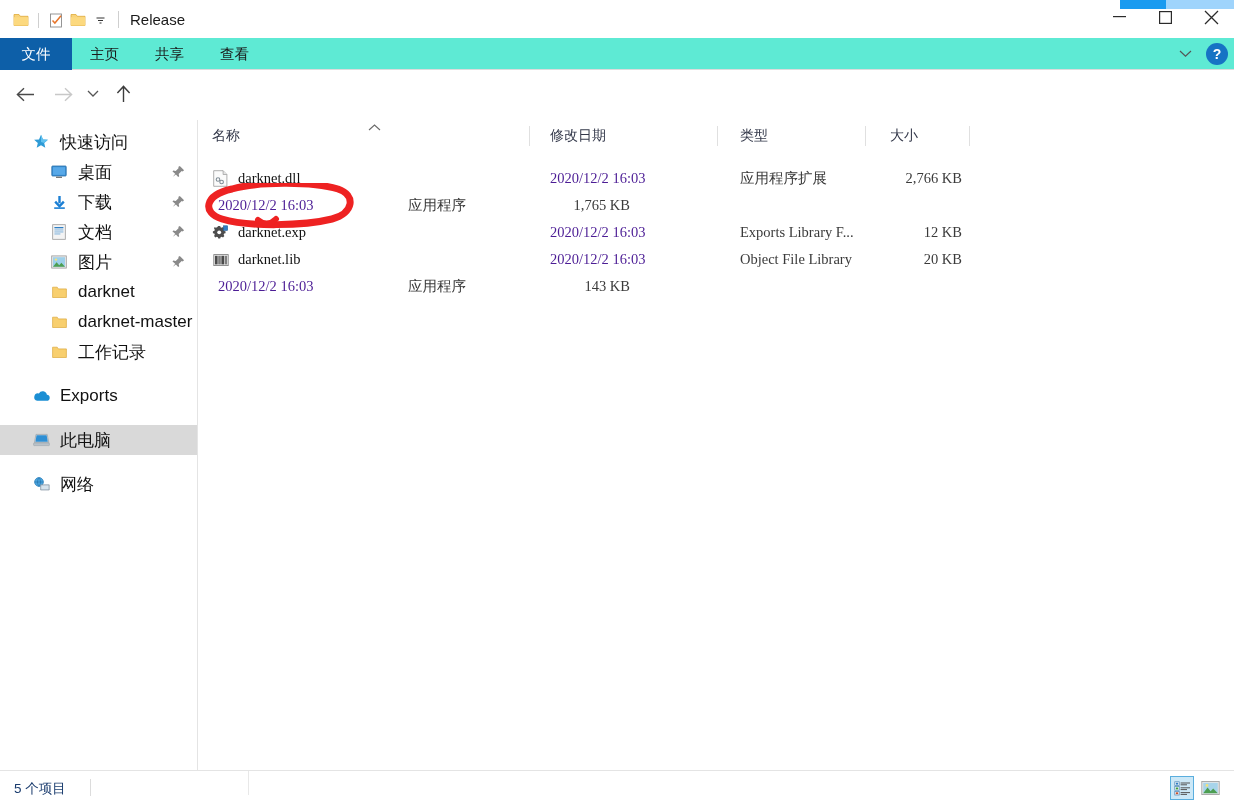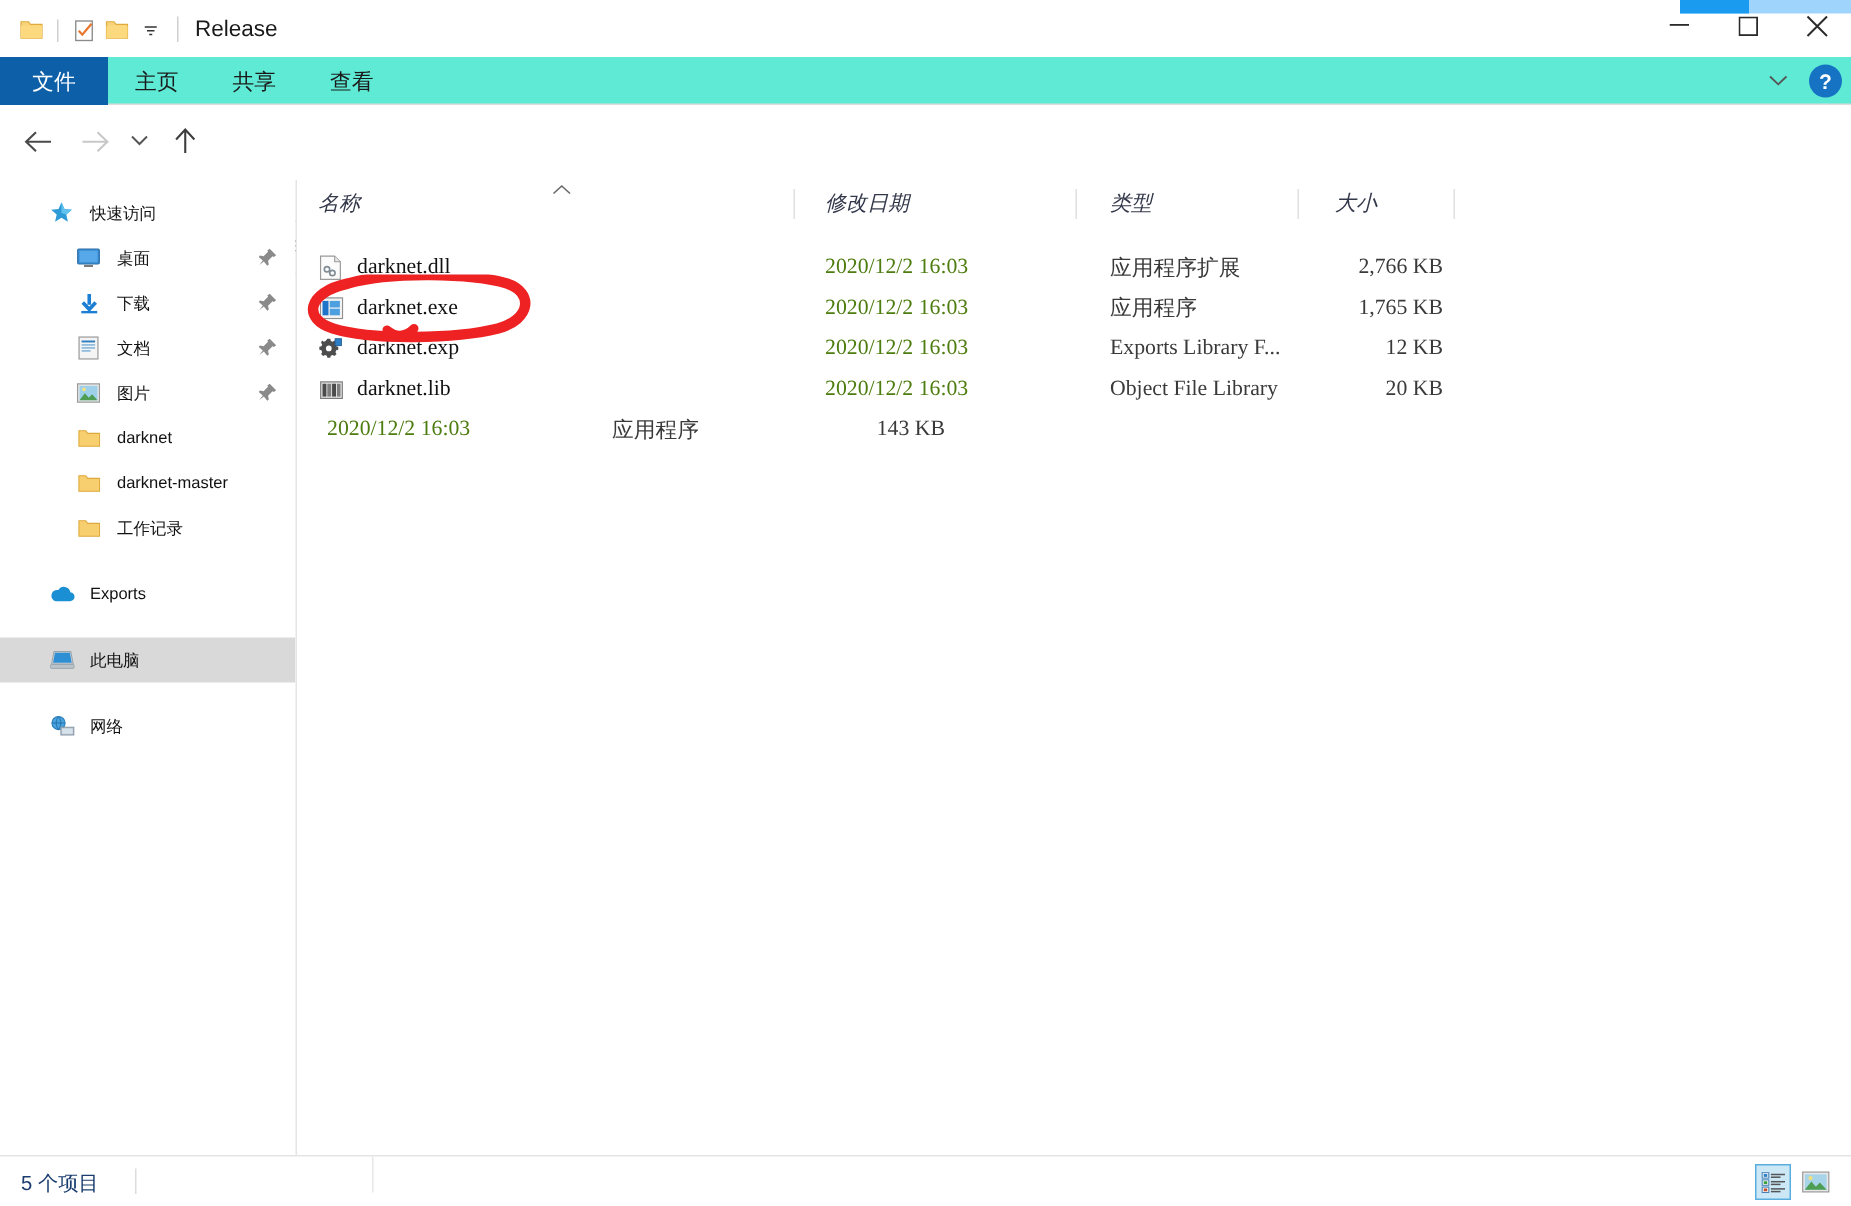--- a/index.html
+++ b/index.html
@@ -77,47 +77,47 @@
   }
   .search-ph { font-size: 14.5px; color: #6b6f76; margin-left: 12px; white-space: nowrap; }
 
   
   .sidebar {
     position: absolute; left: 0; top: 120px; width: 197px; height: 650px;
     background: #fff; overflow: hidden;
   }
   .sb-item {
     position: relative; height: 30px; display: flex; align-items: center;
-    font-size: 11px; color: #111; white-space: nowrap;
+    font-size: 17px; color: #111; white-space: nowrap;
   }
   .sb-item.selected { background: #d9d9d9; }
   .sb-icon { width: 22px; height: 22px; display: flex; align-items: center; justify-content: center; flex: none; }
   .sb-label { margin-left: 8px; }
   .sb-pin { position: absolute; right: 12px; top: 7px; width: 14px; height: 14px; display: flex; align-items: center; justify-content: center; }
   .lvl0 { padding-left: 30px; }
   .lvl1 { padding-left: 48px; }
 
   
   .filepane { position: absolute; left: 198px; top: 120px; width: 1036px; height: 650px; background: #fff; }
   .pane-divider { position: absolute; left: 197px; top: 120px; width: 1px; height: 650px; background: #e4e4e4; }
 
-  .colheader { position: absolute; left: 0; top: 0; width: 1036px; height: 32px; display: flex; align-items: flex-start; font-style: italic; }
+  .colheader { position: absolute; left: 0; top: 0; width: 1036px; height: 32px; display: flex; align-items: flex-start; }
   .col {
     height: 32px; display: flex; align-items: center;
     font-size: 14px; color: #33384a; position: relative; flex: none;
   }
   .col .col-txt { padding-left: 14px; }
   .col-div { position: absolute; right: 0; top: 6px; width: 1px; height: 20px; background: #e0e0e0; }
   .sort-caret { position: absolute; left: 170px; top: 2px; font-size: 10px; color: #5a5a5a; }
 
   .rows { position: absolute; left: 0; top: 32px; width: 1036px; }
   .row { height: 27px; display: flex; align-items: center; font-size: 14.5px; color: #111; font-family: Liberation Serif, serif; }
   .cell { flex: none; display: flex; align-items: center; height: 27px; overflow: hidden; white-space: nowrap; }
   .c-name  { width: 332px; padding-left: 14px; }
-  .c-date  { width: 188px; padding-left: 20px; color: #4d7c0f; }
+  .c-date  { width: 188px; padding-left: 20px; color: #4c1d95; }
   .c-type  { width: 148px; padding-left: 22px; color: #3a3a3a; }
   .c-size  { width: 104px; justify-content: flex-end; padding-right: 8px; color: #3a3a3a; }
   .file-icon { width: 17px; height: 17px; margin-right: 9px; flex: none; display: flex; align-items: center; justify-content: center; }
 
   
   .annotation { position: absolute; left: 196px; top: 183px; pointer-events: none; }
 
   
   .statusbar {
     position: absolute; left: 0; bottom: 0; width: 1234px; height: 34px;
@@ -446,31 +446,20 @@
             </svg>
           </span>
           <span>darknet.dll</span>
         </div>
         <div class="cell c-date">2020/12/2 16:03</div>
         <div class="cell c-type">应用程序扩展</div>
         <div class="cell c-size">2,766 KB</div>
       </div>
 
       <div class="row">
-        <div class="cell c-name">
-          <span class="file-icon">
-            <svg width="16" height="15" viewBox="0 0 16 15">
-              <rect x="0.6" y="0.6" width="14.8" height="13.8" fill="#f2f2f2" stroke="#8f8f8f" stroke-width="0.8"></rect>
-              <rect x="2" y="2.6" width="4" height="9.6" fill="#1e74c8"></rect>
-              <rect x="6.8" y="2.6" width="6.8" height="4.4" fill="#4da0e0"></rect>
-              <rect x="6.8" y="7.8" width="6.8" height="4.4" fill="#4da0e0"></rect>
-            </svg>
-          </span>
-          <span>darknet.exe</span>
-        </div>
         <div class="cell c-date">2020/12/2 16:03</div>
         <div class="cell c-type">应用程序</div>
         <div class="cell c-size">1,765 KB</div>
       </div>
 
       <div class="row">
         <div class="cell c-name">
           <span class="file-icon">
             <svg width="17" height="15" viewBox="0 0 17 15">
               <path d="M6.6 1.1h2.4l.4 1.7 1.5.6 1.5-.9 1.7 1.7-.9 1.5.6 1.5 1.7.4v2.4l-1.7.4-.6 1.5.9 1.5-1.7 1.7-1.5-.9-1.5.6-.4 1.7H6.6l-.4-1.7-1.5-.6-1.5.9-1.7-1.7.9-1.5-.6-1.5-1.7-.4V7.6l1.7-.4.6-1.5-.9-1.5L2.2 2.5l1.5.9 1.5-.6z" fill="#4d4d4d" transform="scale(0.82) translate(1,0)"></path>

